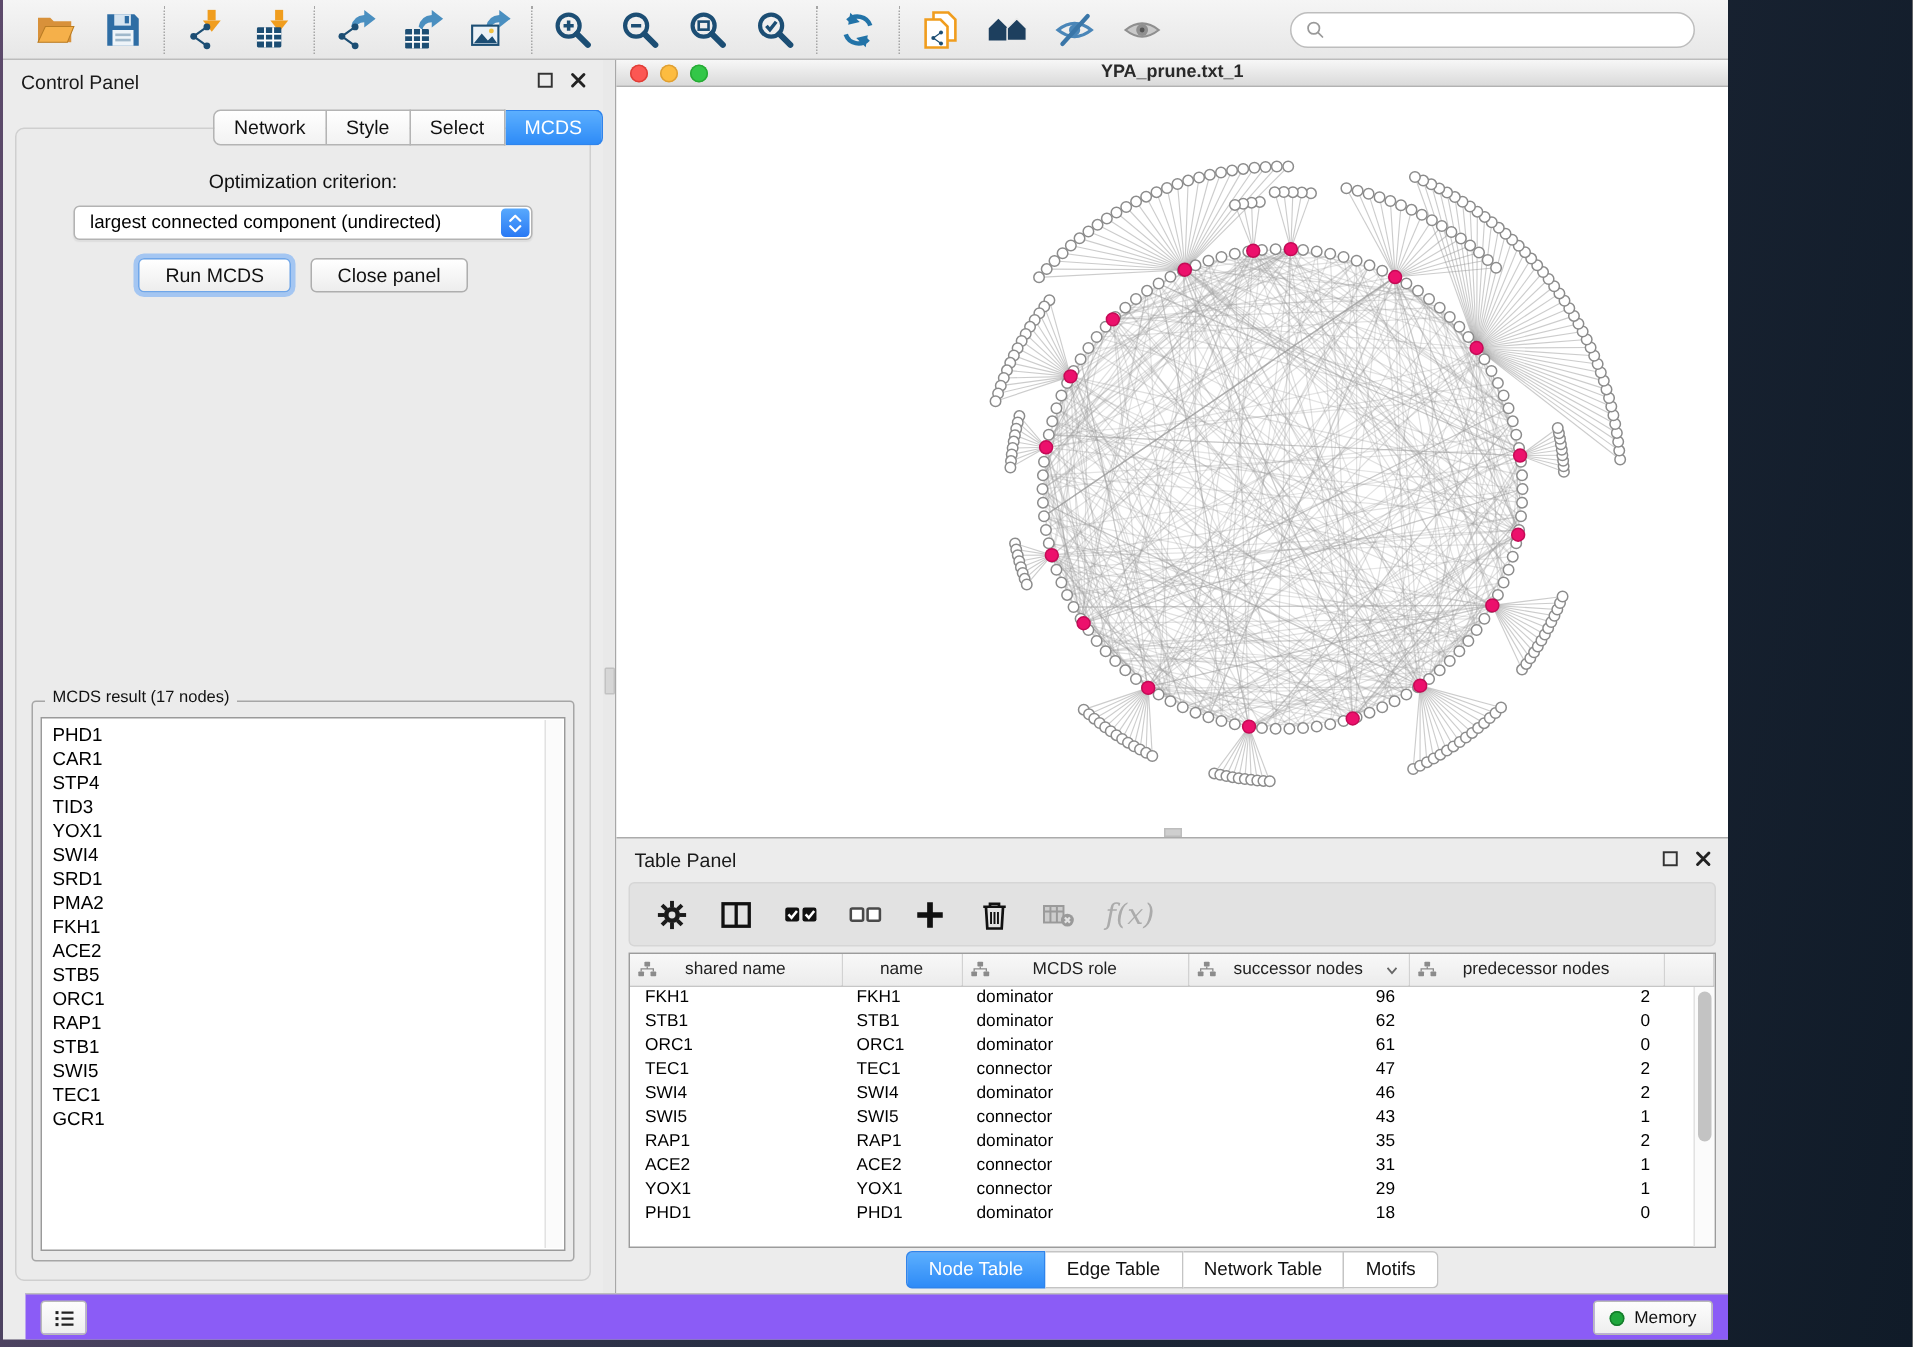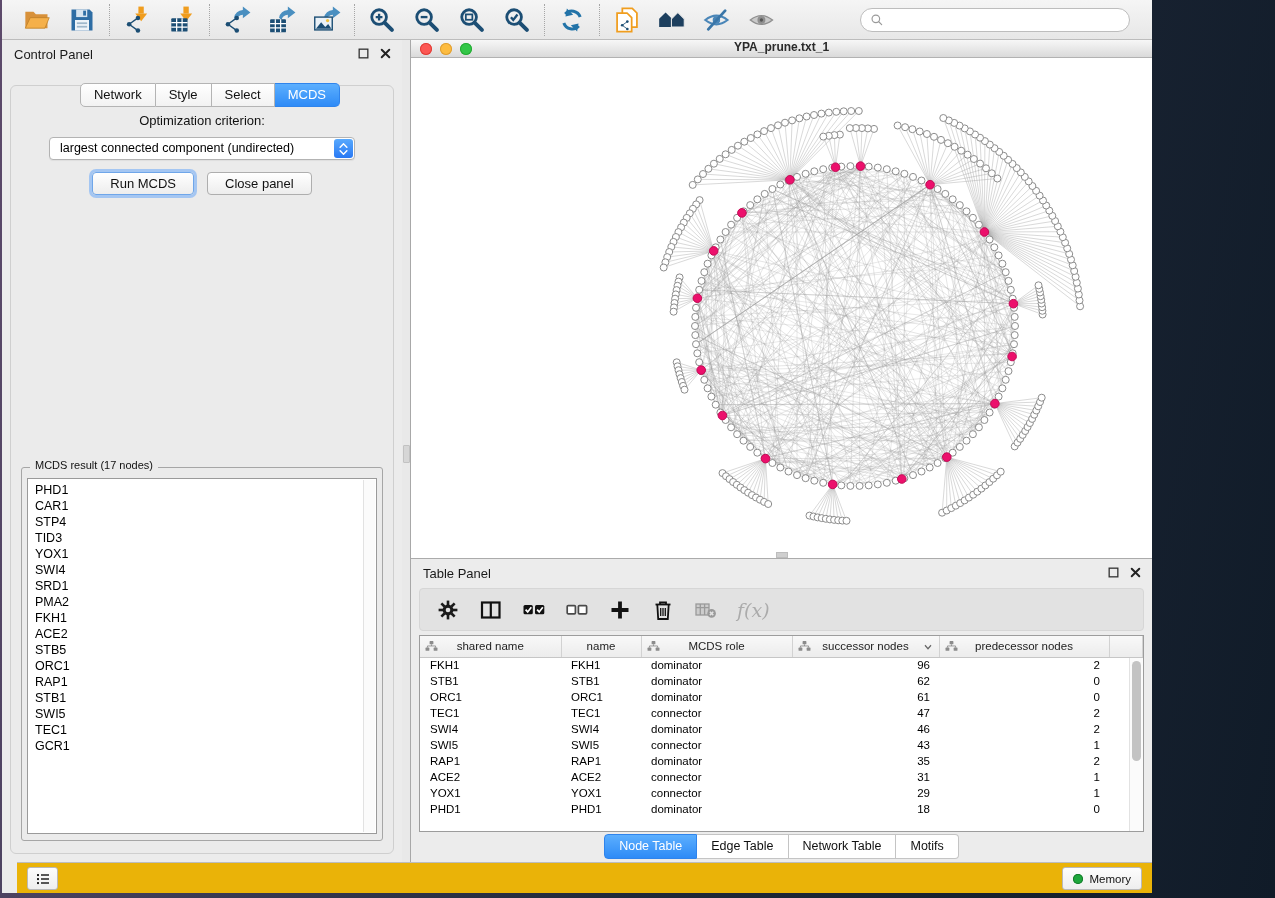--- a/index.html
+++ b/index.html
@@ -26,21 +26,21 @@
 
   
   .main { position:absolute; top:40px; bottom:31px; left:0; right:0; background:#e9e9e9; }
 
   
   .control-panel { position:absolute; left:0; top:0; bottom:0; width:400px; background:#ececec; }
   .cp-titlebar { position:relative; height:26px; padding:7px 12px 0; font-size:13px; color:#1a1a1a; }
   .win-icons { position:absolute; right:10px; top:7px; display:flex; gap:9px; }
   .win-icons .wbtn { width:13px; height:13px; background:none; border:none; padding:0; cursor:pointer; }
   .win-icons svg { width:13px; height:13px; display:block; }
-  .cp-tabs { position:relative; z-index:2; display:flex; justify-content:center; margin-top:17px;padding-left:16px; }
+  .cp-tabs { position:relative; z-index:2; display:flex; justify-content:flex-end; margin-top:7px;padding-left:16px; }
   .cp-tab { font-size:13px; padding:3px 13px 4px; background:linear-gradient(#ffffff,#f2f2f2);
     border:1px solid #b4b4b4; border-left:none; color:#111; cursor:pointer; font-family:inherit; }
   .cp-tab:first-child { border-left:1px solid #b4b4b4; border-radius:5px 0 0 5px; }
   .cp-tab:last-child { border-radius:0 5px 5px 0; }
   .cp-tab.active { background:linear-gradient(#5caffe,#2e8bf7); border-color:#2f84ec; color:#fff; }
   .cp-content { position:absolute; left:8px; right:8px; top:45px; bottom:8px;
     background:#ebebeb; border:1px solid #cfcfcf; border-radius:6px; z-index:1; }
   .opt-label { margin-top:27px; text-align:center; font-size:13px; color:#111; }
   .select-row { margin:9px 38px 0; position:relative; }
   .mac-select { position:relative; height:23px; background:#fff; border:1px solid #b3b3b3; border-radius:4px;
@@ -113,21 +113,21 @@
     border-radius:5px; cursor:pointer; }
 
   .tp-tabs { position:absolute; bottom:3px; left:0; right:0; display:flex; justify-content:center; }
   .tp-tab { font-size:12.5px; padding:4px 14px 5px; background:#fff; border:1px solid #c4c4c4;
     border-left:none; color:#111; cursor:pointer; font-family:inherit; }
   .tp-tab:first-child { border-left:1px solid #c4c4c4; border-radius:4px 0 0 4px; }
   .tp-tab:last-child { border-radius:0 4px 4px 0; }
   .tp-tab.active { background:linear-gradient(#5caffe,#2e8bf7); border-color:#2f84ec; color:#fff; }
 
   
-  .statusbar { position:absolute; left:15px; right:0; bottom:0; height:31px; background:#eab308;
+  .statusbar { position:absolute; left:15px; right:0; bottom:0; height:31px; background:#8b5cf6;
     border-top:1px solid #bdbdbd; }
   .sb-left-btn { position:absolute; left:10px; top:4px; width:31px; height:23px;
     border:1px solid #b9b9b9; border-radius:3px; background:linear-gradient(#fdfdfd,#eeeeee);
     display:flex; align-items:center; justify-content:center; cursor:pointer; }
   .sb-left-btn svg { width:16px; height:16px; }
   .memory-btn { position:absolute; right:10px; top:4px; height:23px; padding:0 10px;
     border:1px solid #b9b9b9; border-radius:3px; background:linear-gradient(#fdfdfd,#eeeeee);
     display:flex; align-items:center; gap:6px; font-size:11.5px; color:#111; cursor:pointer; font-family:inherit; }
   .memory-dot { width:10px; height:10px; border-radius:50%; background:#1ea73c; box-shadow:inset 0 0 0 1px #157a2b; }
 </style>

